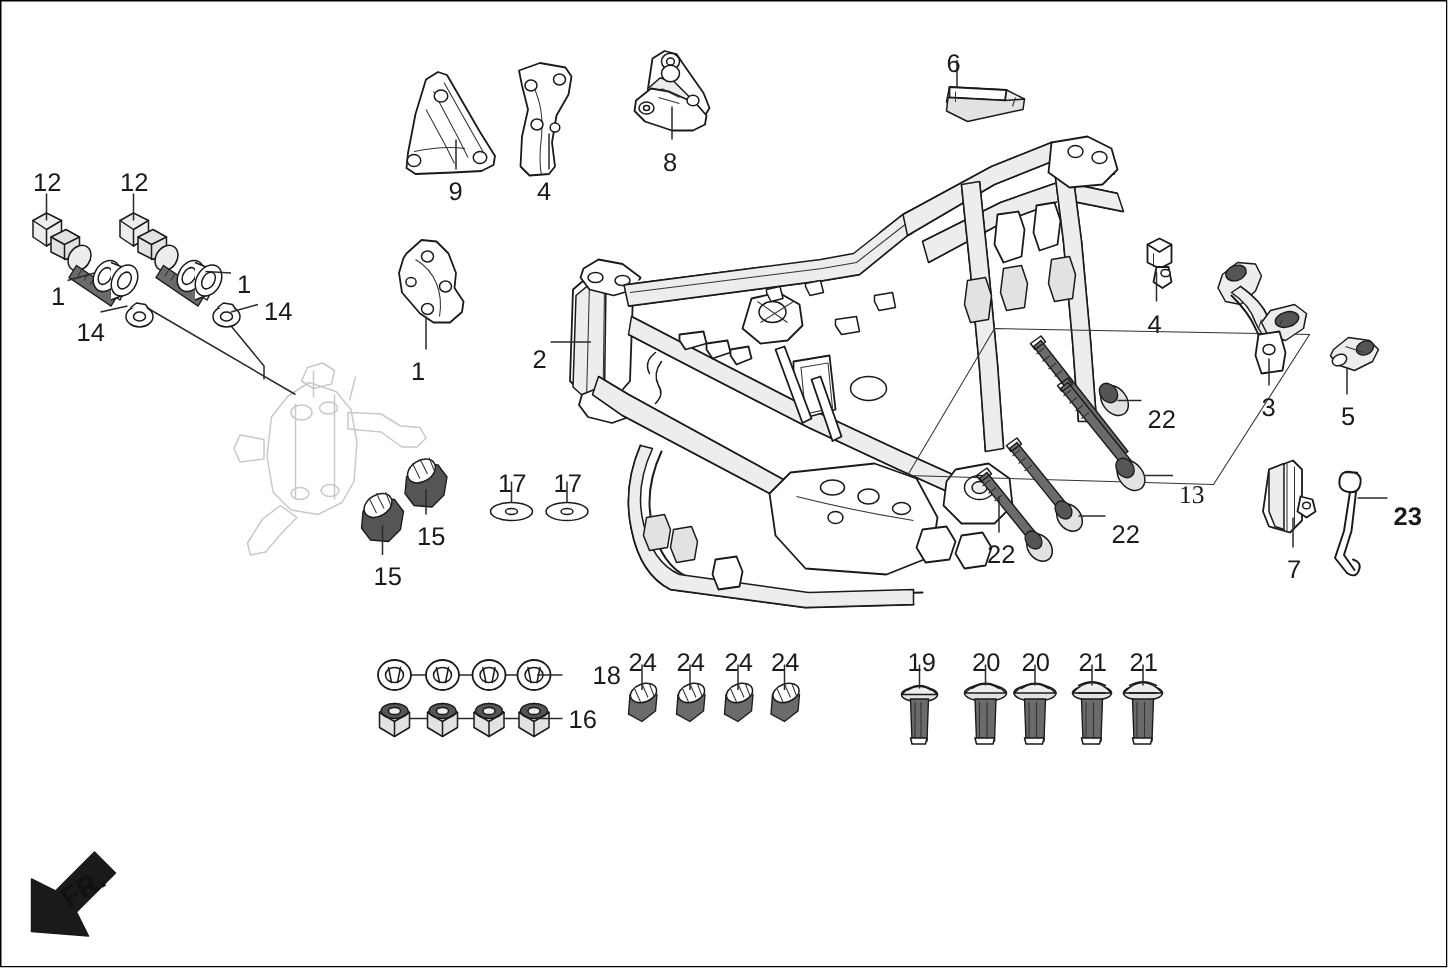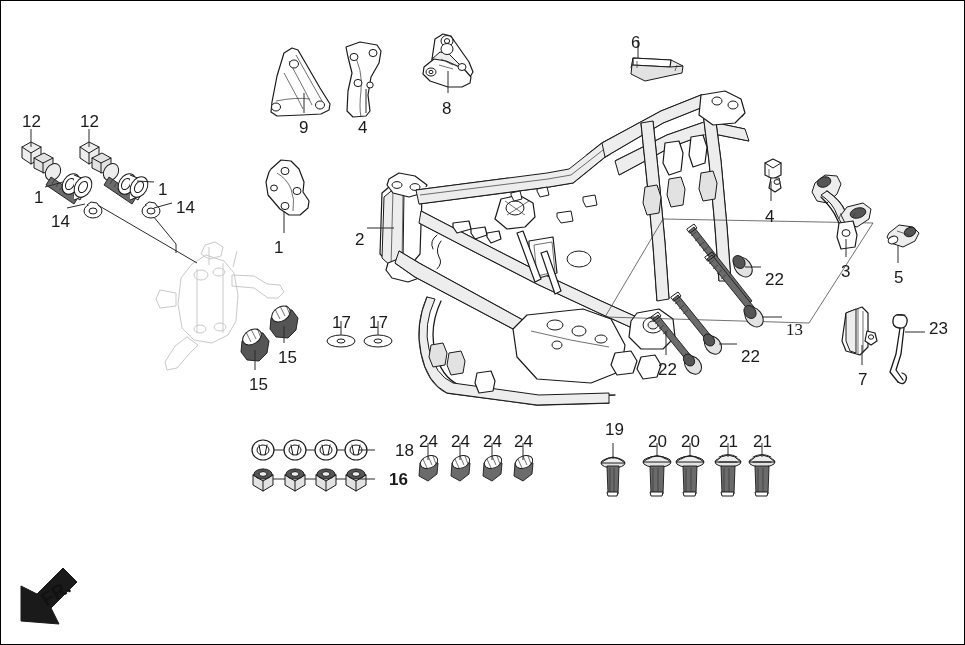--- a/index.html
+++ b/index.html
@@ -543,36 +543,36 @@
       <div class="lbl" style="left: 298px; top: 118px;">9</div>
       <div class="lbl" style="left: 357px; top: 118px;">4</div>
       <div class="lbl" style="left: 441px; top: 99px;">8</div>
       <div class="lbl" style="left: 630px; top: 33px;">6</div>
       <div class="lbl" style="left: 273px; top: 238px;">1</div>
       <div class="lbl" style="left: 354px; top: 230px;">2</div>
       <div class="lbl" style="left: 764px; top: 207px;">4</div>
       <div class="lbl" style="left: 840px; top: 262px;">3</div>
       <div class="lbl" style="left: 893px; top: 268px;">5</div>
       <div class="lbl" style="left: 857px; top: 370px;">7</div>
-      <div class="lbl" style="left: 928px; top: 319px;">23</div>
+      <div class="lbl" style="left: 928px; top: 335px; font-weight: bold;">23</div>
       <div class="lbl" style="left: 764px; top: 270px;">22</div>
       <div class="lbl" style="left: 785px; top: 320px; font-family: Liberation Serif, serif;">13</div>
       <div class="lbl" style="left: 740px; top: 347px;">22</div>
       <div class="lbl" style="left: 657px; top: 360px;">22</div>
       <div class="lbl" style="left: 248px; top: 375px;">15</div>
       <div class="lbl" style="left: 277px; top: 348px;">15</div>
       <div class="lbl" style="left: 331px; top: 313px;">17</div>
       <div class="lbl" style="left: 368px; top: 313px;">17</div>
       <div class="lbl" style="left: 394px; top: 441px;">18</div>
-      <div class="lbl" style="left: 388px; top: 470px; font-weight: bold;">16</div>
+      <div class="lbl" style="left: 378px; top: 470px;">16</div>
       <div class="lbl" style="left: 418px; top: 432px;">24</div>
       <div class="lbl" style="left: 450px; top: 432px;">24</div>
       <div class="lbl" style="left: 482px; top: 432px;">24</div>
       <div class="lbl" style="left: 513px; top: 432px;">24</div>
-      <div class="lbl" style="left: 604px; top: 420px;">19</div>
+      <div class="lbl" style="left: 604px; top: 432px;">19</div>
       <div class="lbl" style="left: 647px; top: 432px;">20</div>
       <div class="lbl" style="left: 680px; top: 432px;">20</div>
       <div class="lbl" style="left: 718px; top: 432px;">21</div>
       <div class="lbl" style="left: 752px; top: 432px;">21</div>
     </div>
 
   <div id="fr-label" style="left:48px; top:588px;">FR.</div>
 
 </div>
 

